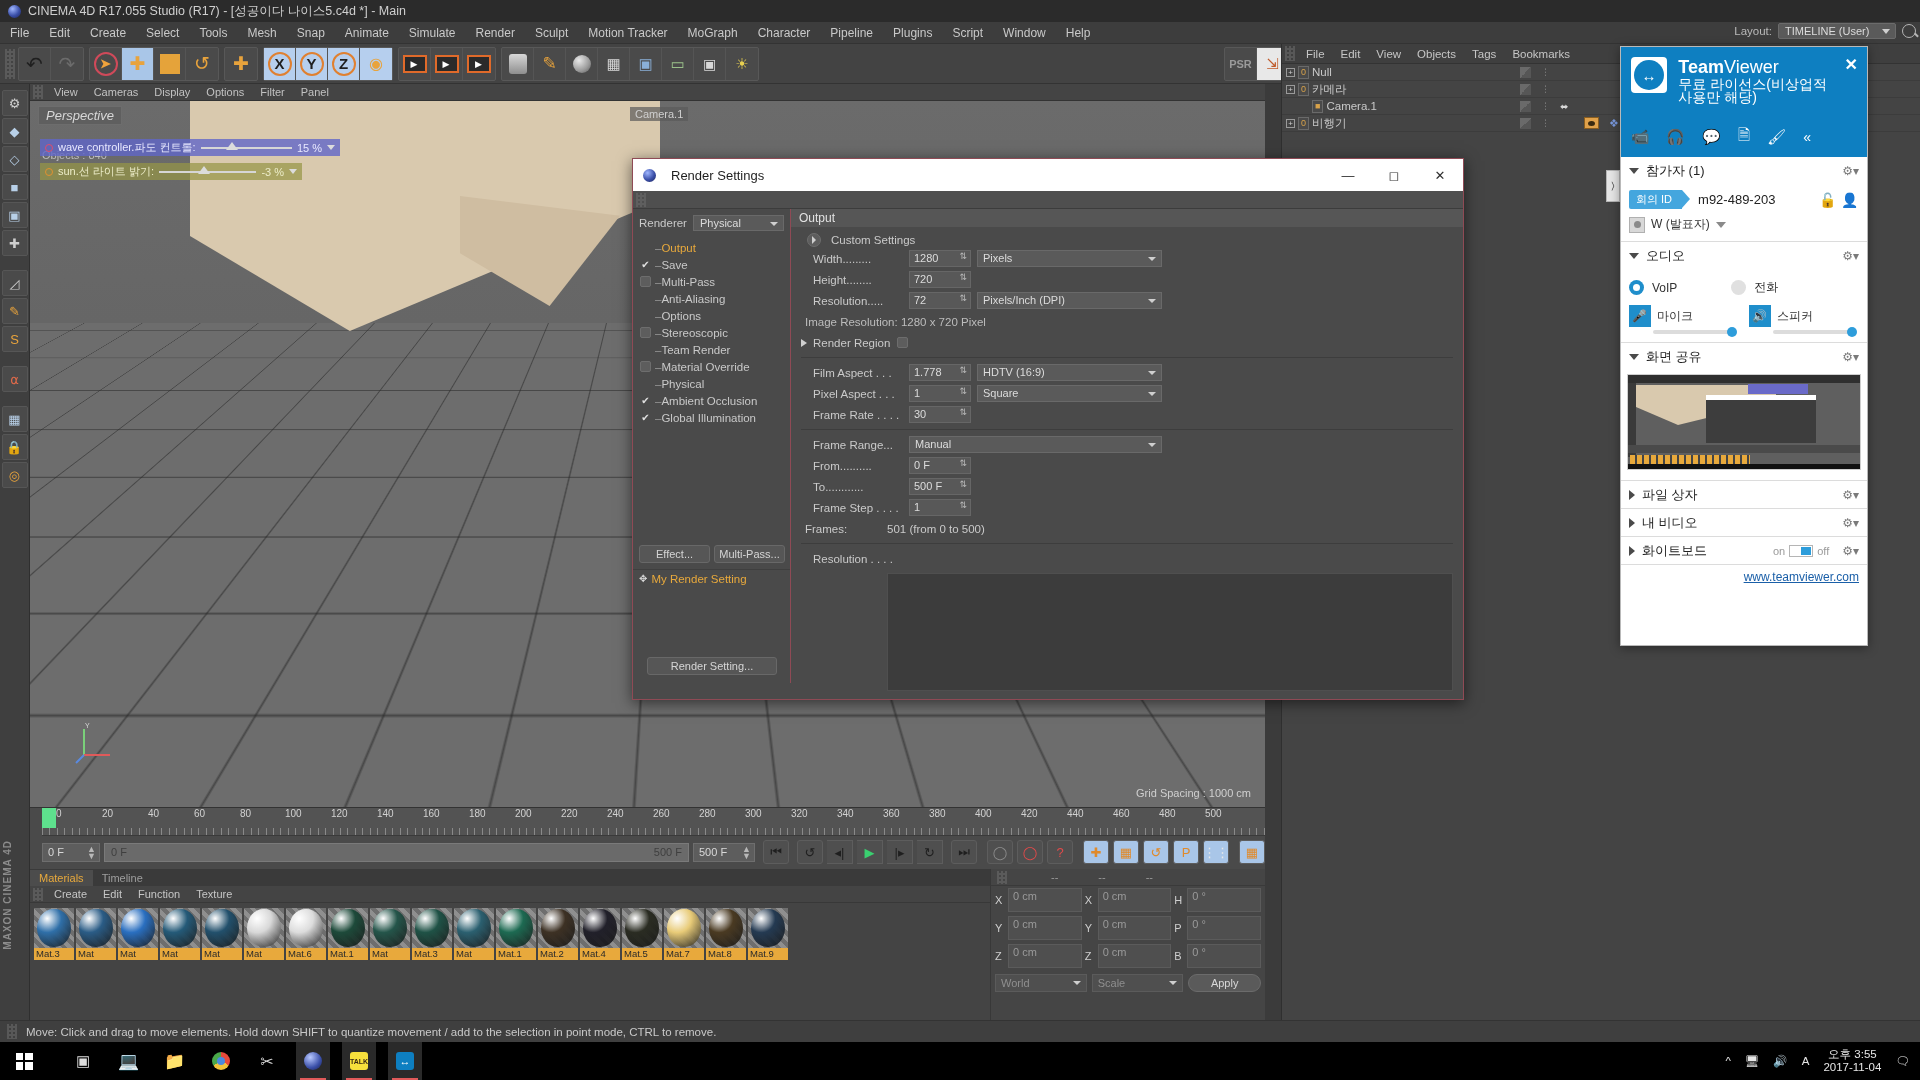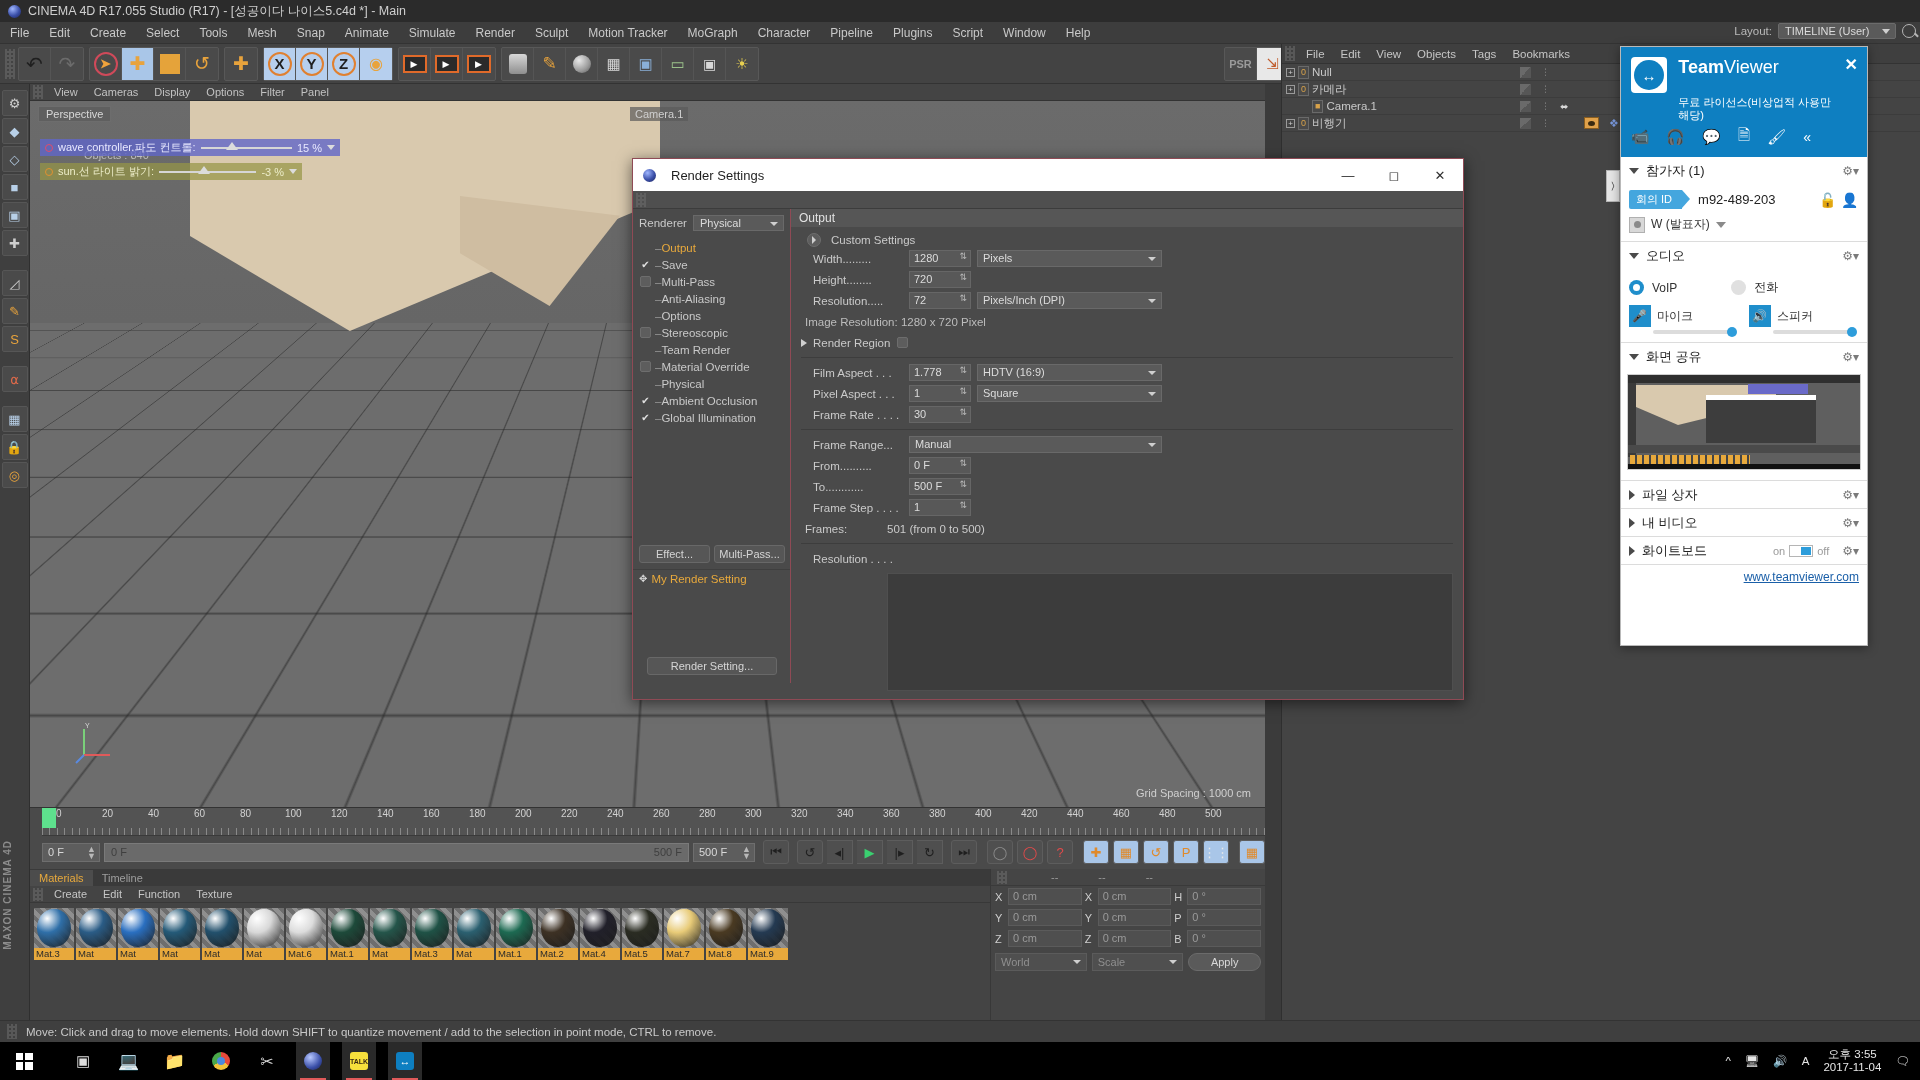--- a/index.html
+++ b/index.html
@@ -70,24 +70,24 @@
     background:
       repeating-linear-gradient(90deg, rgba(40,40,40,.55) 0 1px, transparent 1px 58px),
       repeating-linear-gradient(0deg, rgba(40,40,40,.55) 0 1px, transparent 1px 46px),
       #6d6d6d;
     transform:perspective(520px) rotateX(58deg); transform-origin:50% 0%; }
   .tan-shape { position:absolute; left:160px; top:-20px; width:470px; height:250px;
     background:#d9c9ae; clip-path:polygon(0 0, 100% 0, 100% 48%, 34% 100%, 0 62%); }
   .tan2 { position:absolute; left:430px; top:95px; width:160px; height:110px; background:#cfbda1;
     clip-path:polygon(0 0,100% 18%,56% 100%,0 52%); }
   .vp-label { position:absolute; left:8px; top:5px; background:#5f5f5f; color:#d8d8d8;
-    font-size:11px; padding:1px 7px; border:1px solid #6d6d6d; }
+    font-size:13px; padding:1px 7px; border:1px solid #6d6d6d;font-style:italic; }
   .cam-label { position:absolute; left:600px; top:6px; color:#cfcfcf; font-size:11px;
     background:rgba(90,90,90,.7); padding:1px 5px; }
-  .obj-count { position:absolute; left:12px; top:48px; color:#bdbdbd; font-size:11px;margin-left:42px; }
+  .obj-count { position:absolute; left:12px; top:48px; color:#bdbdbd; font-size:11px; }
   .grid-spacing { position:absolute; right:14px; bottom:8px; color:#d0d0d0; font-size:11px; }
   .axis-gizmo { position:absolute; left:44px; bottom:42px; width:46px; height:46px; }
 
   
   .hud { position:absolute; padding:1px 5px; font-size:11px; white-space:nowrap;
     display:flex; align-items:center; gap:5px; }
   .hud.blue   { background:rgba(96,102,200,.80); color:#e8e8ff; }
   .hud.olive  { background:rgba(150,150,70,.72);  color:#ececc8; }
   .hud .dot { width:8px; height:8px; border-radius:50%; border:1.6px solid #e04b6a; }
   .hud .dot.g { border-color:#9a9a9a; }
@@ -142,21 +142,21 @@
     padding:0 2px; height:12px; line-height:12px; overflow:hidden; }
 
   
   .coord { position:absolute; left:990px; top:869px; width:275px; height:151px; background:#454545;
     border-left:1px solid #383838; }
   .coord-head { height:17px; display:flex; align-items:center; gap:40px; padding-left:6px;
     color:#9a9a9a; font-size:11px; border-bottom:1px solid #3a3a3a; }
   .coord-row { display:flex; align-items:center; gap:3px; padding:2px 4px; }
   .coord-row .ax { width:10px; color:#cfcfcf; font-size:11px; }
   .cfield { background:#4f4f4f; border:1px solid #5b5b5b; color:#9a9a9a; font-size:11px;
-    height:17px; line-height:15px; padding:0 12px 0 4px; position:relative; flex:1; }
+    height:24px; line-height:15px; padding:0 12px 0 4px; position:relative; flex:1; }
   .coord-foot { display:flex; gap:5px; padding:4px; }
   .csel { background:#4f4f4f; border:1px solid #5b5b5b; color:#8f8f8f; font-size:11px;
     height:18px; line-height:16px; padding:0 14px 0 5px; position:relative; flex:1; }
   .capply { background:#5a5a5a; border:1px solid #6b6b6b; border-radius:9px; color:#d8d8d8;
     font-size:11px; height:18px; line-height:16px; text-align:center; flex:1; }
 
   
   .objmgr { position:absolute; left:1281px; top:44px; width:639px; height:976px;
     background:#444; border-left:1px solid #2f2f2f; }
   .om-menu { height:20px; display:flex; align-items:center; background:#3f3f3f; border-bottom:1px solid #333; }
@@ -223,21 +223,21 @@
   .tv { position:absolute; left:1620px; top:46px; width:248px; height:600px;
     background:#fff; border:1px solid #b9b9b9; box-shadow:0 2px 10px rgba(0,0,0,.4); font-size:12px; color:#333; }
   .tv-head { height:110px; background:#0e7fc1; position:relative; padding:10px 10px 0 10px; color:#fff; }
   .tv-logo { width:36px; height:36px; background:#fff; border-radius:4px; position:relative;
     display:inline-flex; align-items:center; justify-content:center; vertical-align:top; }
   .tv-logo .inner { width:30px; height:30px; border-radius:50%; background:#0e7fc1;
     display:flex; align-items:center; justify-content:center; color:#fff; font-size:15px; }
   .tv-brand { display:inline-block; margin-left:8px; }
   .tv-brand .n1 { font-size:18px; font-weight:bold; }
   .tv-brand .n2 { font-size:18px; font-weight:normal; }
-  .tv-sub { font-size:11px; line-height:13px; margin-top:18px; max-width:160px; }
+  .tv-sub { font-size:14px; line-height:13px; margin-top:0; max-width:160px; }
   .tv-x { position:absolute; right:9px; top:8px; font-size:16px; font-weight:bold; }
   .tv-icons { position:absolute; left:10px; bottom:8px; display:flex; gap:17px; align-items:center; }
   .tv-sec { border-bottom:1px solid #dcdcdc; }
   .tv-sec-head { height:27px; display:flex; align-items:center; padding:0 8px; gap:7px; font-size:13px; color:#222; }
   .tv-sec-head .gear { margin-left:auto; color:#7a7a7a; font-size:12px; }
   .caret-d { width:0;height:0;border-left:5px solid transparent;border-right:5px solid transparent;
     border-top:6px solid #4a4a4a; }
   .caret-r { width:0;height:0;border-top:5px solid transparent;border-bottom:5px solid transparent;
     border-left:6px solid #4a4a4a; }
   .tv-body { padding:6px 8px 8px; }

